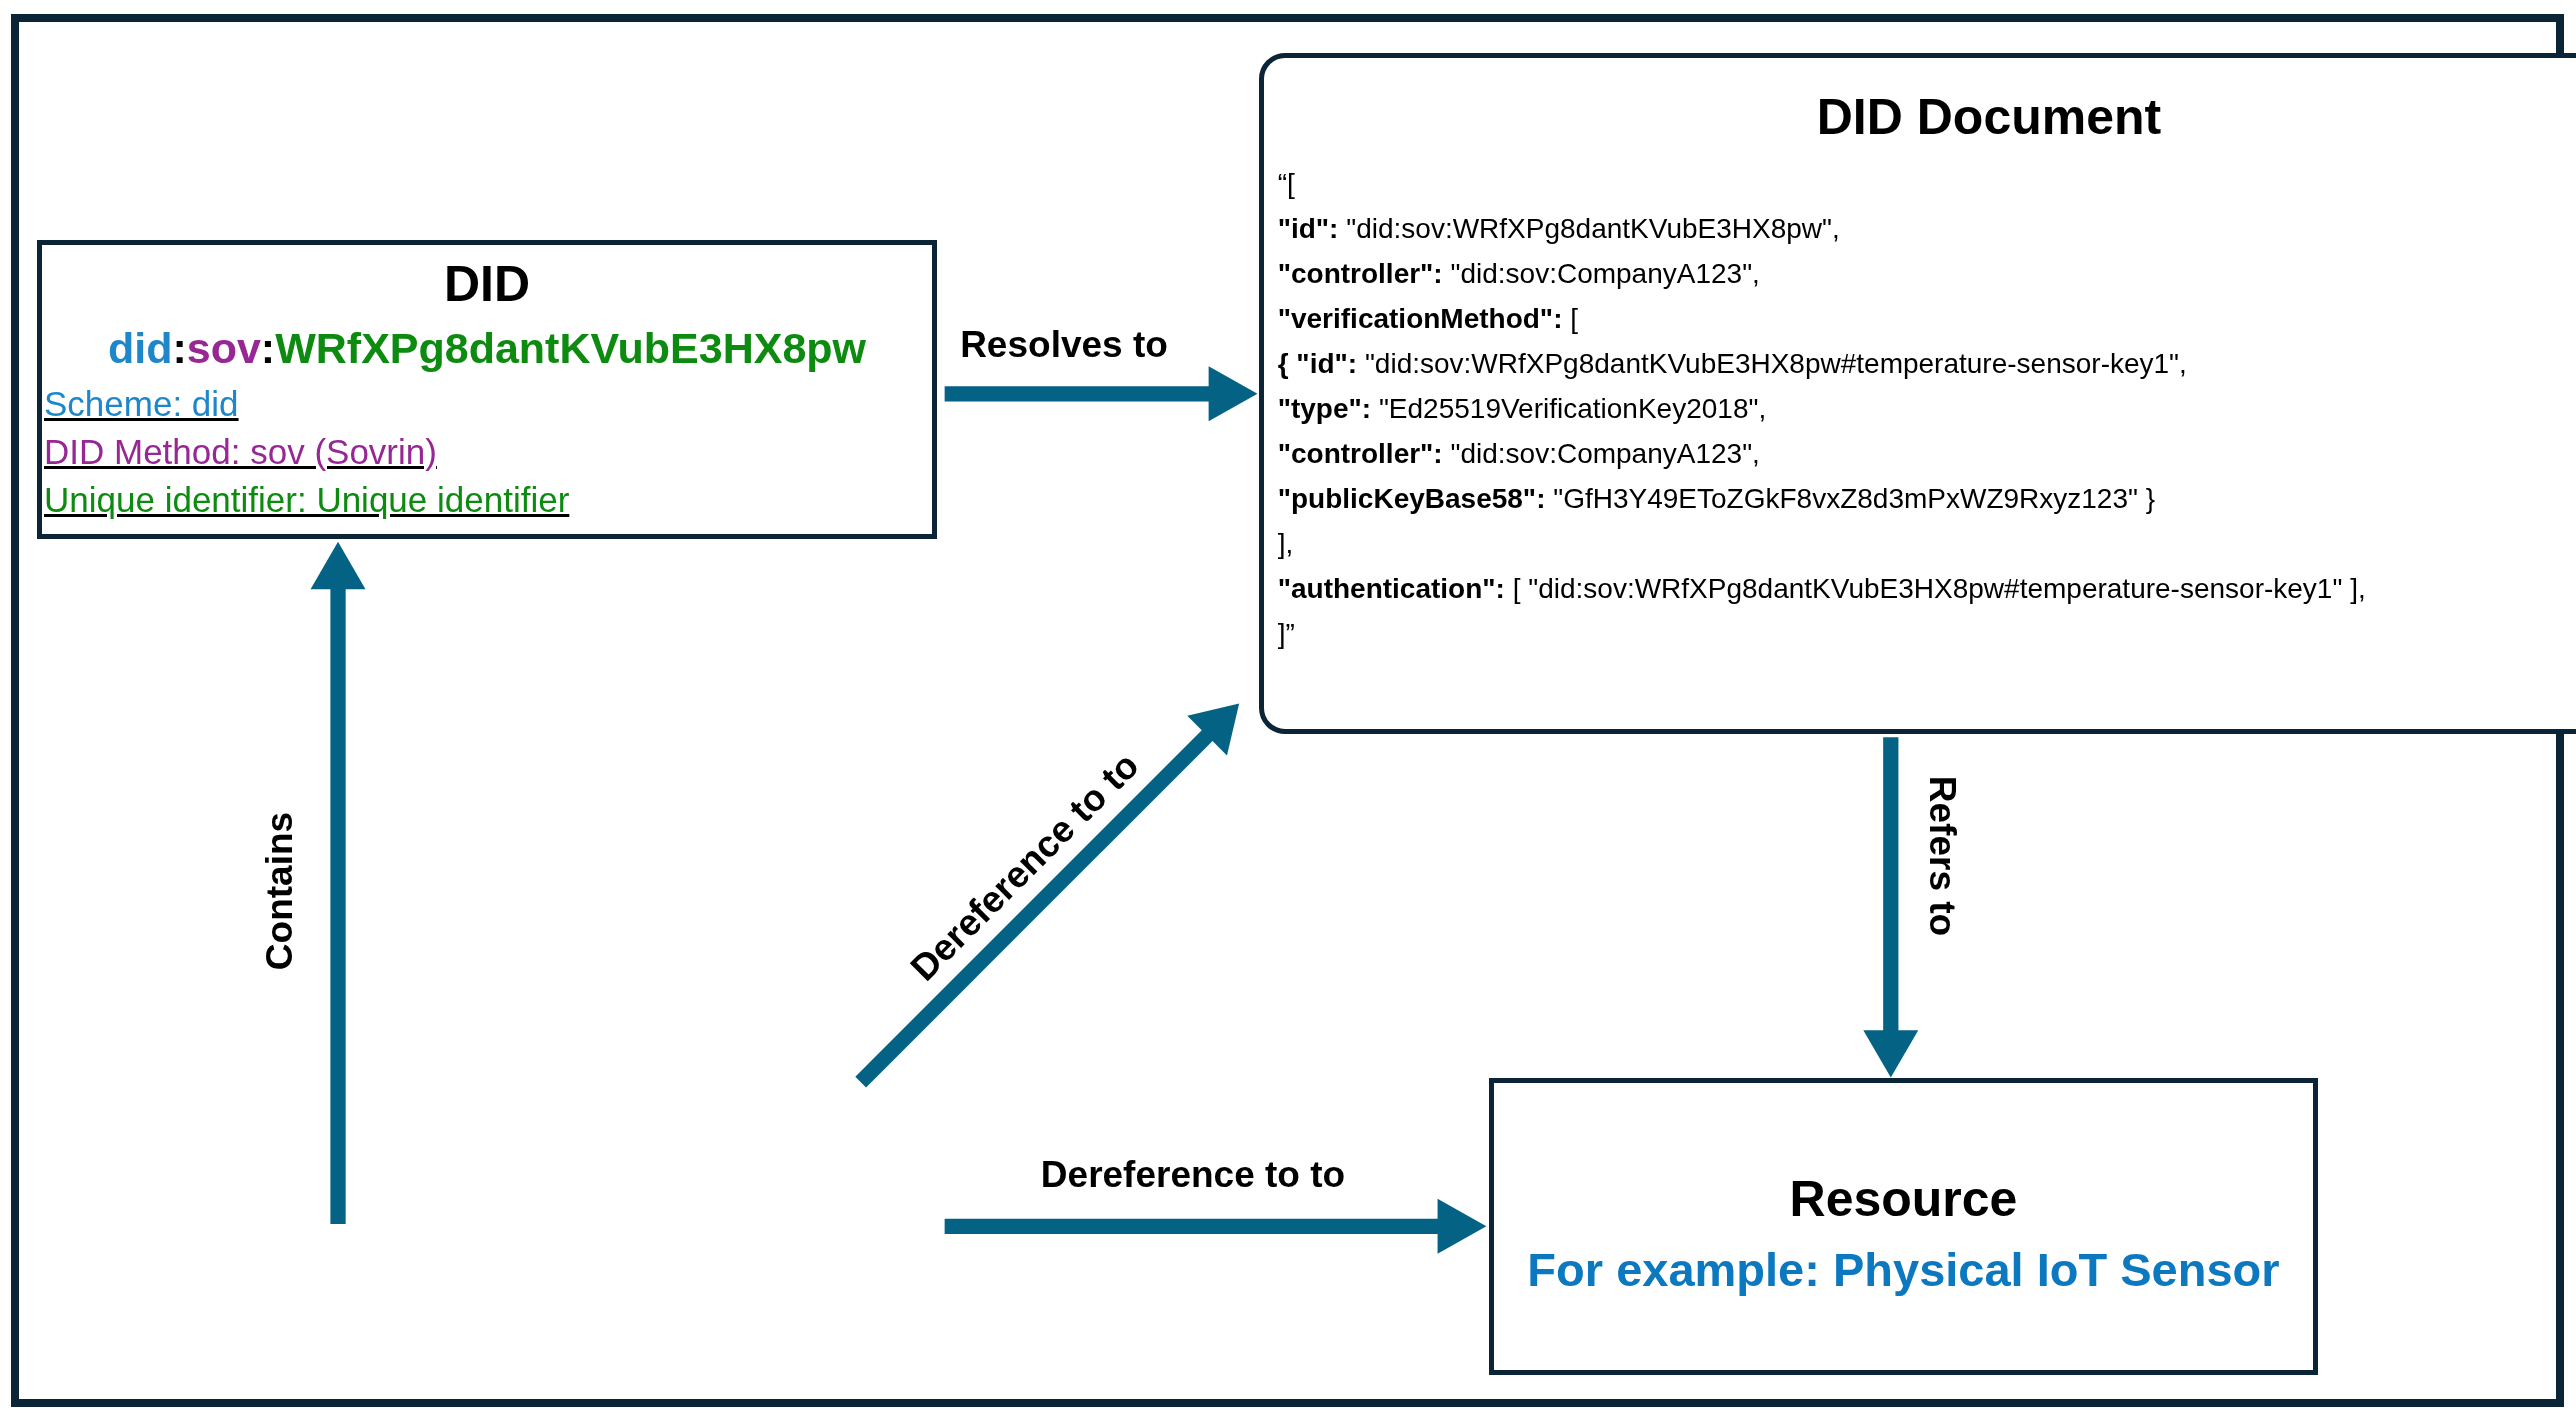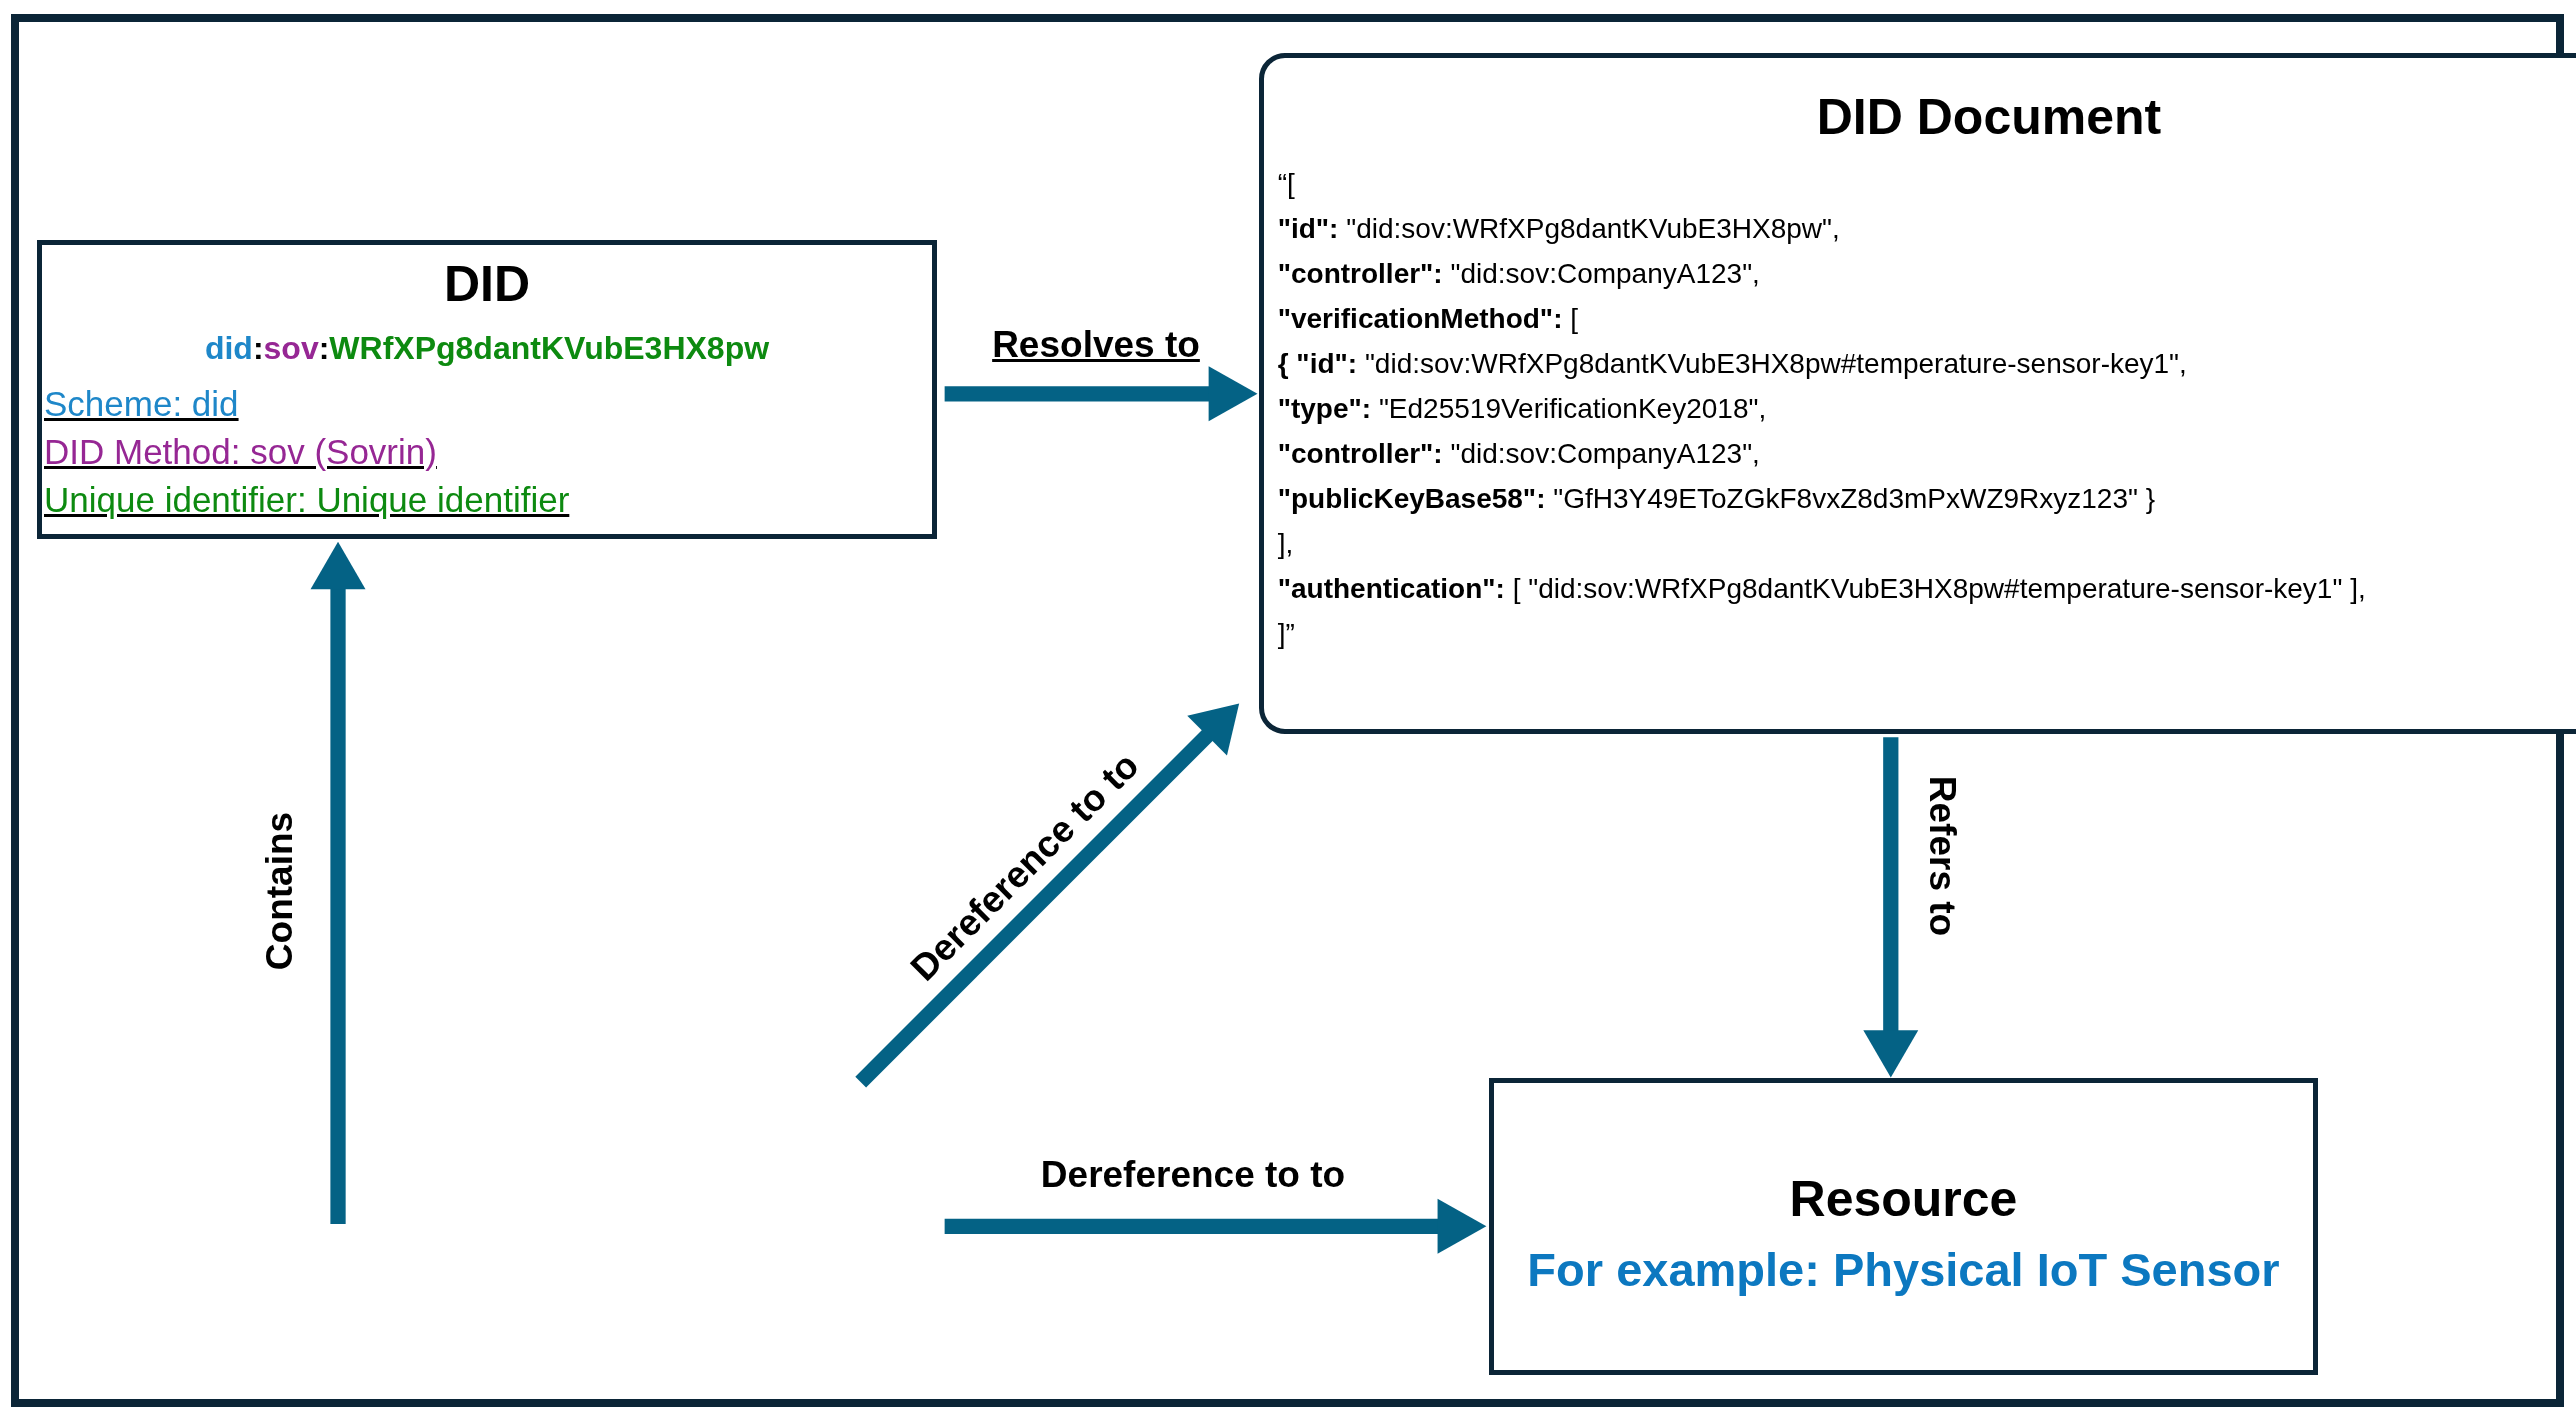--- a/index.html
+++ b/index.html
@@ -19,21 +19,21 @@
   #box-diddoc   { left: 1259px; top: 53px;   width: 1460px; height: 681px; border-radius: 26px; }
   #box-didurl   { left: 107px;  top: 1078px; width: 836px; height: 299px; text-align: center; }
   #box-resource { left: 1489px; top: 1078px; width: 829px; height: 297px; text-align: center; }
 
   .box-title { font-size: 50px; font-weight: bold; color: #000; text-align: center; line-height: 63px; }
   #box-did .box-title { margin-top: 7.6px; }
   #box-diddoc .box-title { margin-top: 27.5px; }
   #box-didurl .box-title, #box-resource .box-title { margin-top: 85px; }
 
   .did-identifier {
-    text-align: center; font-size: 32px; font-weight: bold;
+    text-align: center; font-size: 43px; font-weight: bold;
     line-height: 64px; white-space: nowrap;
   }
   .did-sublines { padding-left: 2px; text-decoration: underline; }
   .did-subline { font-size: 35px; line-height: 48px; white-space: nowrap; }
 
   .json-block { padding: 12.2px 13.7px 0 13.7px; }
   .json-line { font-size: 28px; line-height: 45px; color: #000; white-space: nowrap; }
   .json-line .b { font-weight: bold; }
 
   .url-syntax { margin-top: 12.2px; font-size: 37px; color: #000; }
@@ -109,20 +109,20 @@
     <g>
       <line x1="1238" y1="1607" x2="1892" y2="1607"></line>
       <polygon points="1948,1607 1884,1571 1884,1643"></polygon>
     </g>
     <g>
       <line x1="2478" y1="966" x2="2478" y2="1354"></line>
       <polygon points="2478,1412 2442,1350 2514,1350"></polygon>
     </g>
   </svg>
 
-  <div class="arrow-label" style="left:1096px; top:345px;text-decoration:underline;">Resolves to</div>
+  <div class="arrow-label" style="left:1064px; top:345px;">Resolves to</div>
   <div class="arrow-label rot-ccw" style="left:280px; top:891px;">Contains</div>
   <div class="arrow-label rot-diag" style="left:1025px; top:867px;">Dereference to to</div>
   <div class="arrow-label" style="left:1193px; top:1175px;">Dereference to to</div>
   <div class="arrow-label rot-cw" style="left:1942px; top:856px;">Refers to</div>
 
 </div>
 
 
 </body></html>

